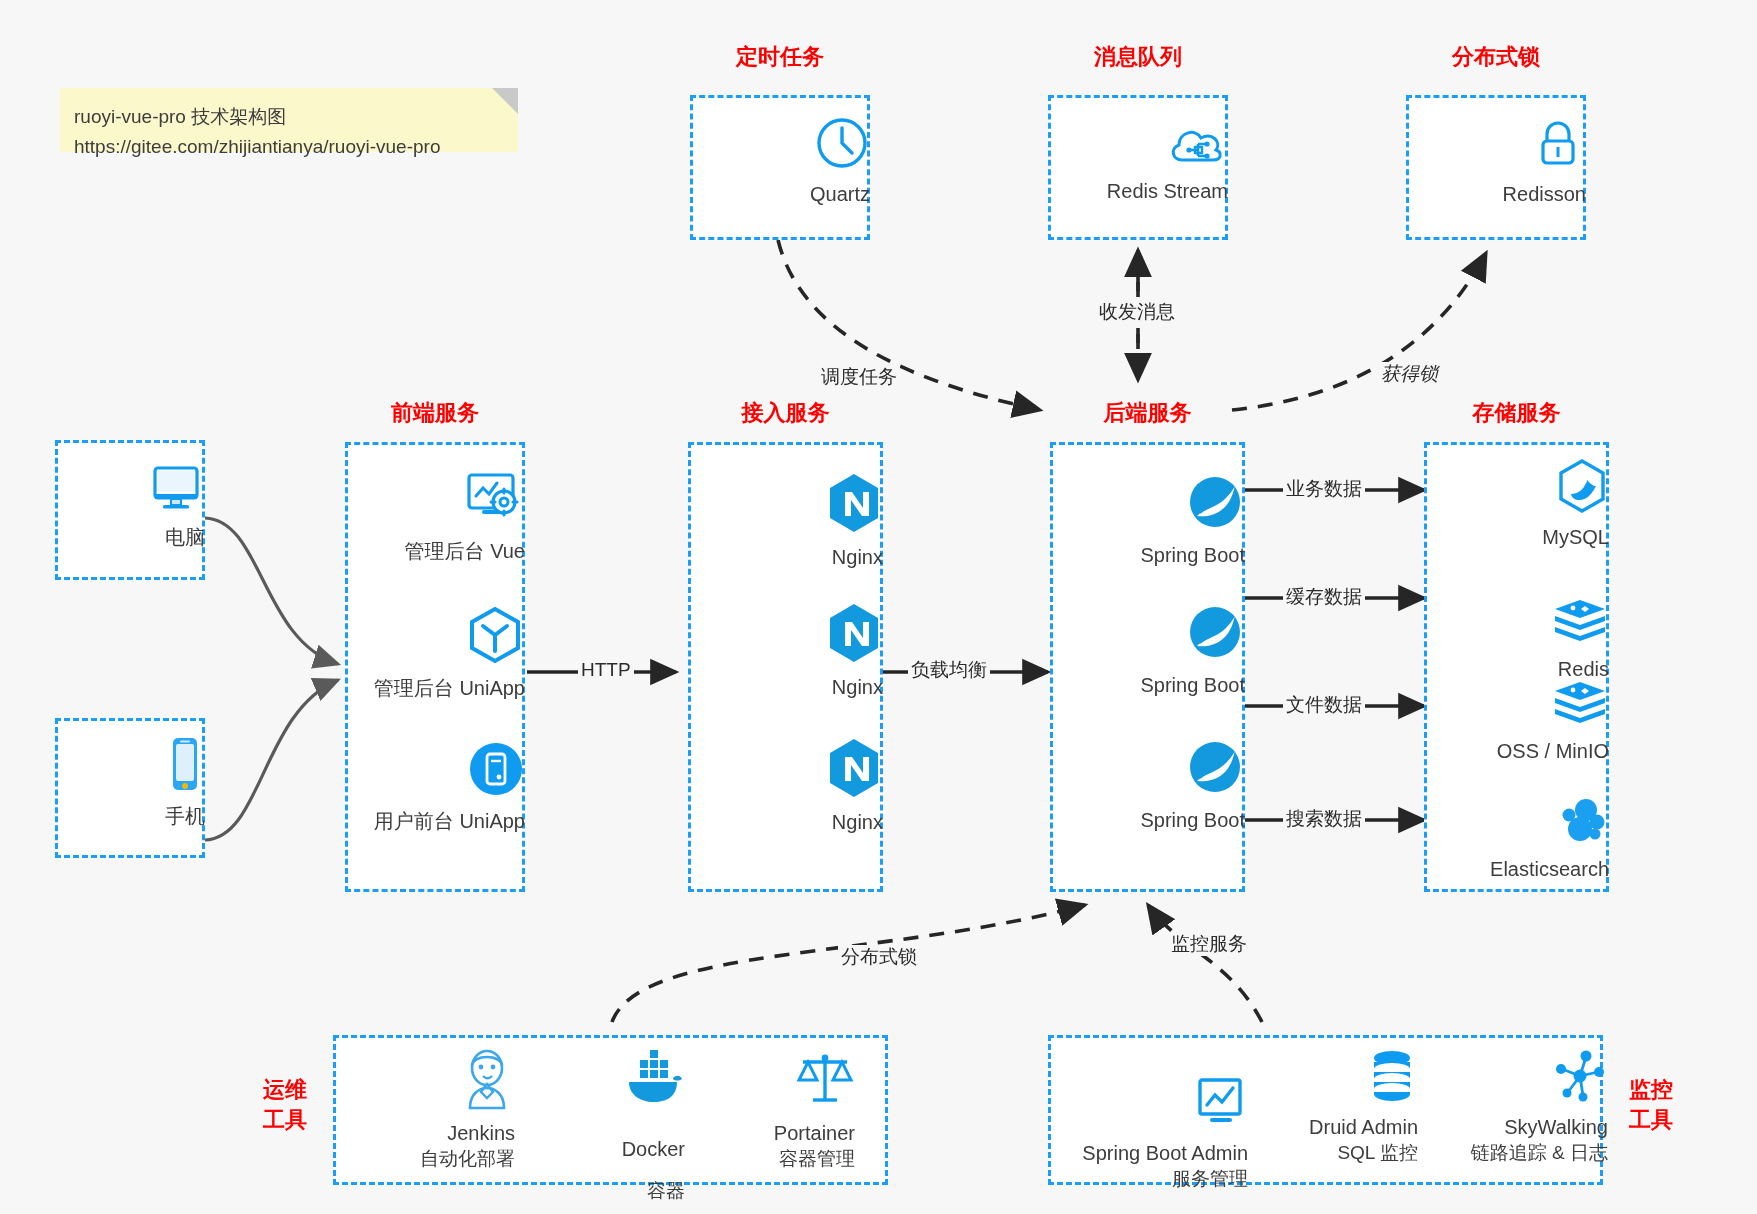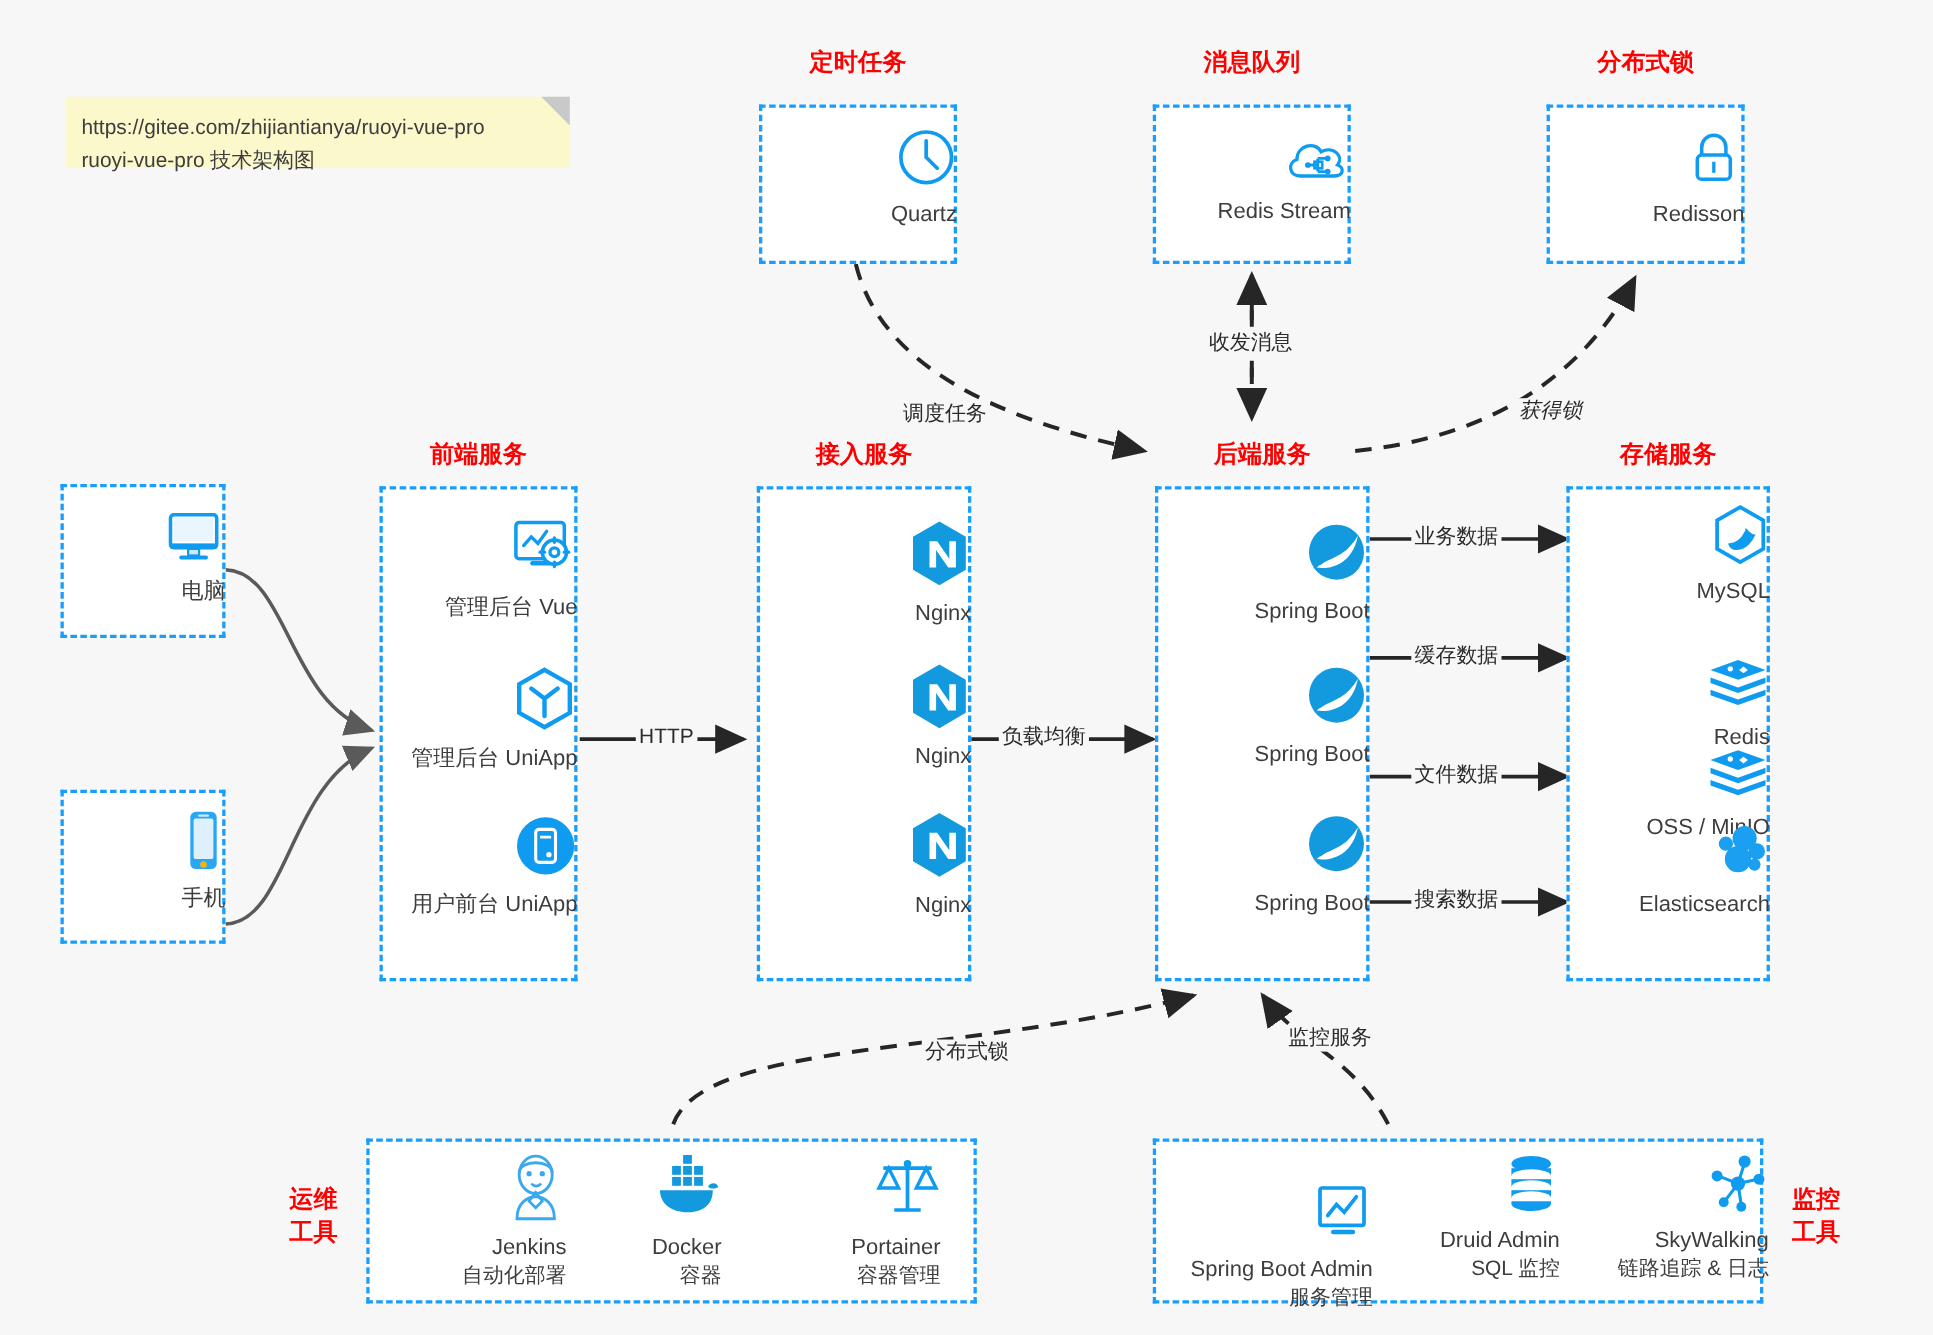--- a/index.html
+++ b/index.html
@@ -90,22 +90,22 @@
 
     <path d="M1232,410 C1330,400 1430,360 1486,253" fill="none" stroke="#262626" stroke-width="3.6" stroke-dasharray="15,11" marker-end="url(#ah)"></path>
 
     <path d="M612,1022 C640,945 880,960 1085,905" fill="none" stroke="#262626" stroke-width="3.6" stroke-dasharray="15,11" marker-end="url(#ah)"></path>
 
     <path d="M1262,1022 C1230,960 1180,950 1148,905" fill="none" stroke="#262626" stroke-width="3.6" stroke-dasharray="15,11" marker-end="url(#ah)"></path>
   </svg>
 
   <div class="note">
     <div class="fold"></div>
+    <div>ruoyi-vue-pro 技术架构图</div>
     <div>https://gitee.com/zhijiantianya/ruoyi-vue-pro</div>
-    <div>ruoyi-vue-pro 技术架构图</div>
   </div>
 
   <div class="gtitle" style="left:690px;top:42px;width:180px;">定时任务</div>
   <div class="gbox" style="left:690px;top:95px;width:180px;height:145px;"></div>
   <div class="cell" style="left:690px;top:115px;width:180px;">
     <span class="ico">
       <svg width="56" height="56" viewBox="0 0 56 56">
         <circle cx="28" cy="28" r="23" fill="none" stroke="#0e9bf0" stroke-width="3.4"></circle>
         <path d="M28 13 L28 28 L38 38" fill="none" stroke="#0e9bf0" stroke-width="3.4" stroke-linecap="round"></path>
       </svg>
@@ -311,21 +311,21 @@
         <path d="M29 4 L54 13 L29 22 L4 13 Z" fill="#0e9bf0"></path>
         <path d="M4 20 L29 29 L54 20 L54 25 L29 34 L4 25 Z" fill="#0e9bf0"></path>
         <path d="M4 31 L29 40 L54 31 L54 36 L29 45 L4 36 Z" fill="#0e9bf0"></path>
         <circle cx="22" cy="12" r="2.4" fill="#ffffff"></circle>
         <path d="M34 10 L38 13 L34 16 L30 13 Z" fill="#ffffff"></path>
       </svg>
     </span>
     <span class="lbl">OSS / MinIO</span>
   </div>
 
-  <div class="cell" style="left:1424px;top:748px;width:185px;">
+  <div class="cell" style="left:1424px;top:796px;width:185px;">
     <span class="ico">
       <svg width="54" height="50" viewBox="0 0 54 50">
         <circle cx="31" cy="14" r="11" fill="#1b9ff0"></circle>
         <circle cx="25" cy="33" r="12" fill="#1b9ff0"></circle>
         <circle cx="14" cy="19" r="6.5" fill="#1b9ff0"></circle>
         <circle cx="42" cy="26" r="7.5" fill="#1b9ff0"></circle>
         <circle cx="40" cy="38" r="5.5" fill="#1b9ff0"></circle>
       </svg>
     </span>
     <span class="lbl">Elasticsearch</span>
@@ -346,21 +346,21 @@
         <circle cx="34" cy="19" r="2.4" fill="#3aa7ee"></circle>
         <path d="M24 28 C27 31 30 31 33 28" fill="none" stroke="#3aa7ee" stroke-width="2.4"></path>
         <path d="M28 36 L22 44 L28 50 L34 44 Z" fill="none" stroke="#3aa7ee" stroke-width="2.4"></path>
         <path d="M11 60 C11 46 20 40 28 40 C36 40 45 46 45 60 Z" fill="none" stroke="#3aa7ee" stroke-width="2.6"></path>
       </svg>
     </span>
     <span class="lbl">Jenkins</span>
     <span class="lbl2">自动化部署</span>
   </div>
 
-  <div class="cell" style="left:486px;top:1048px;width:170px;">
+  <div class="cell" style="left:515px;top:1048px;width:170px;gap:16px;">
     <span class="ico">
       <svg width="64" height="62" viewBox="0 0 64 62">
         <g fill="#1399de">
           <rect x="19" y="22" width="8" height="8"></rect>
             <rect x="29" y="22" width="8" height="8"></rect>
           <rect x="39" y="22" width="8" height="8"></rect>
             <rect x="19" y="12" width="8" height="8"></rect>
           <rect x="29" y="12" width="8" height="8"></rect>
             <rect x="39" y="12" width="8" height="8"></rect>
           <rect x="29" y="2" width="8" height="8"></rect>

